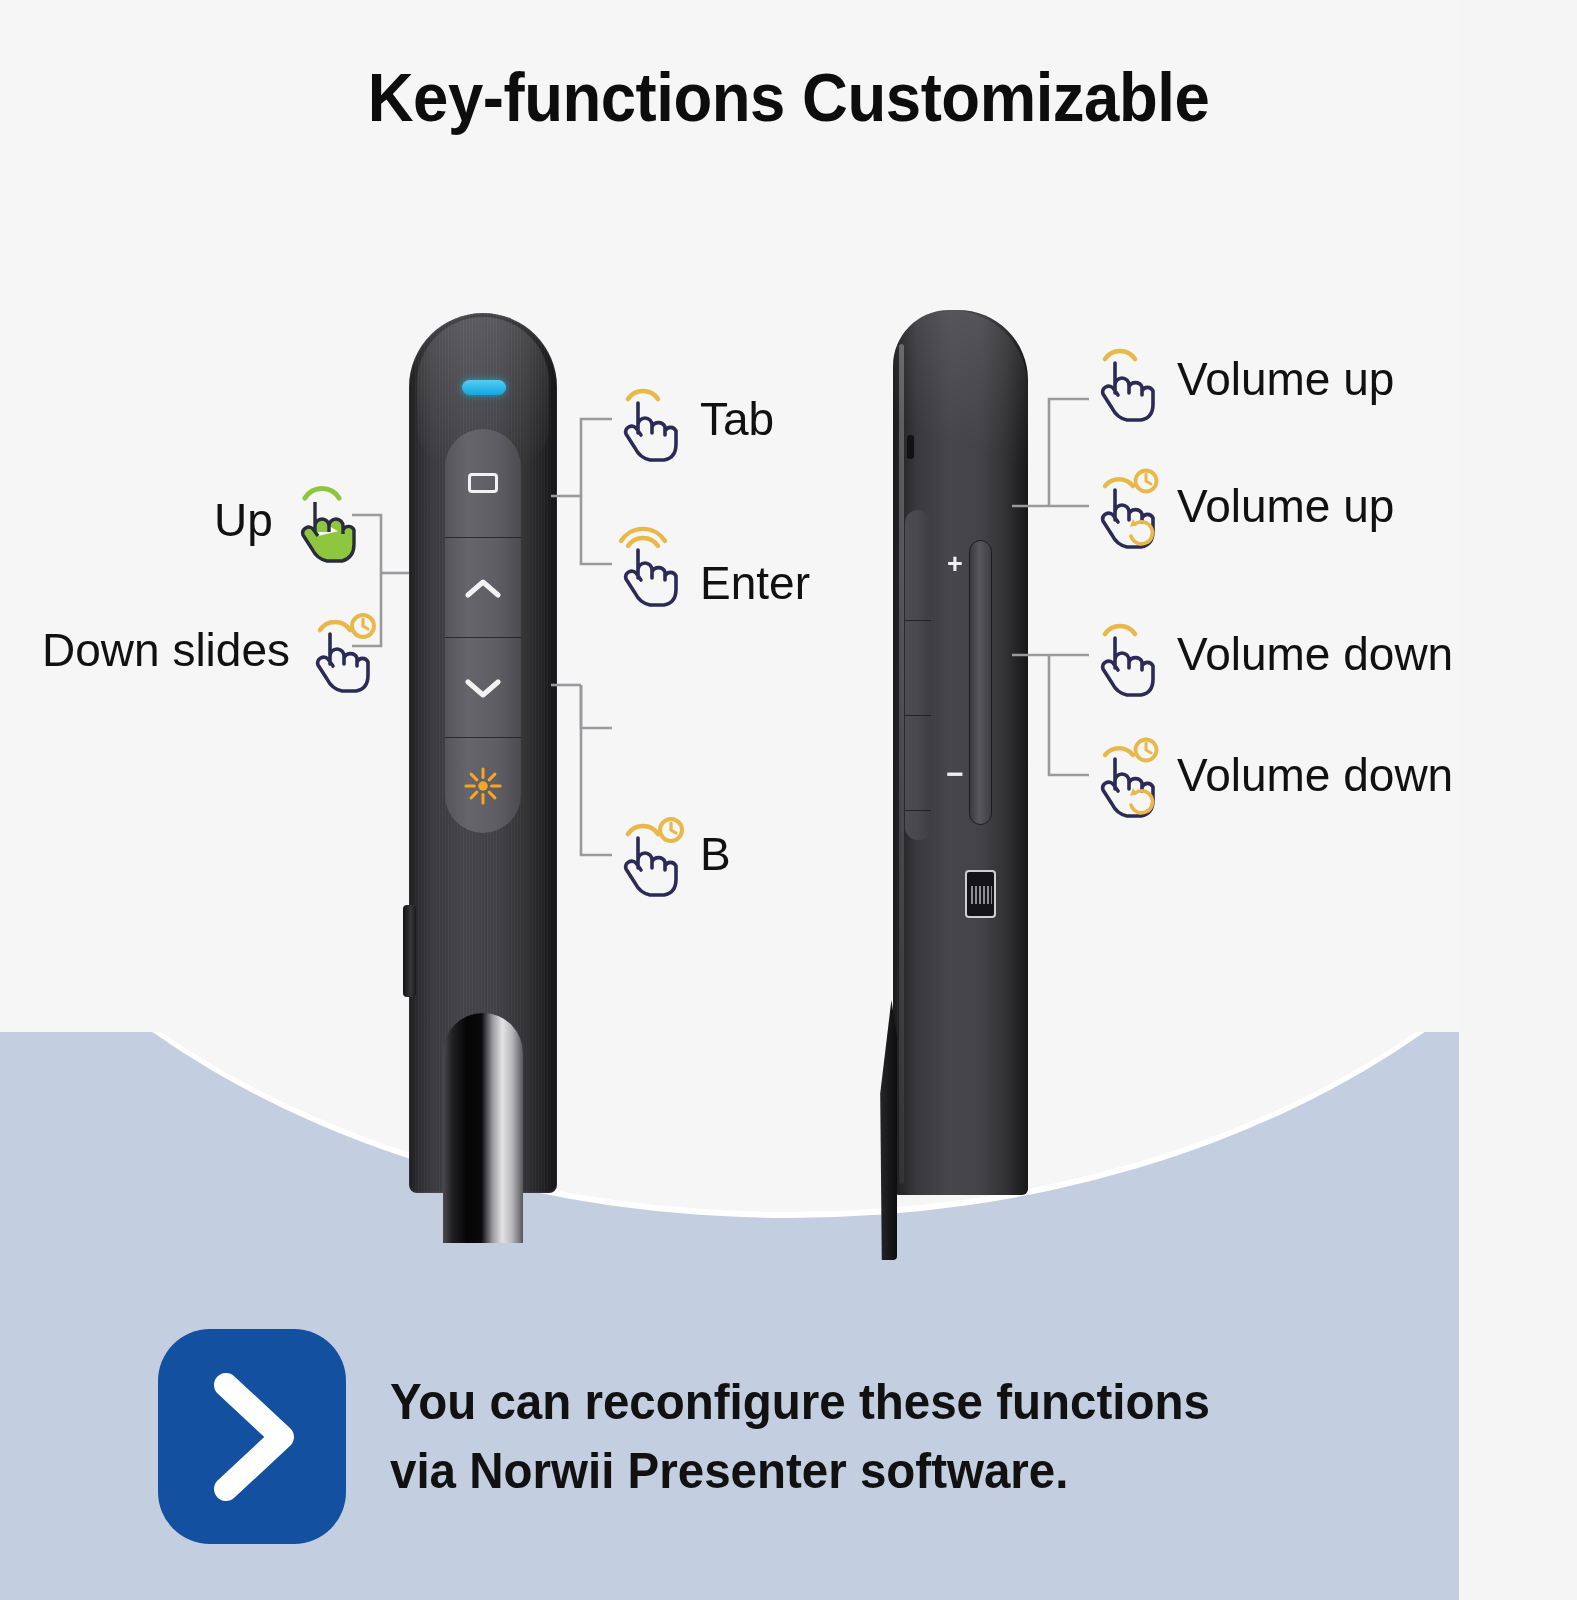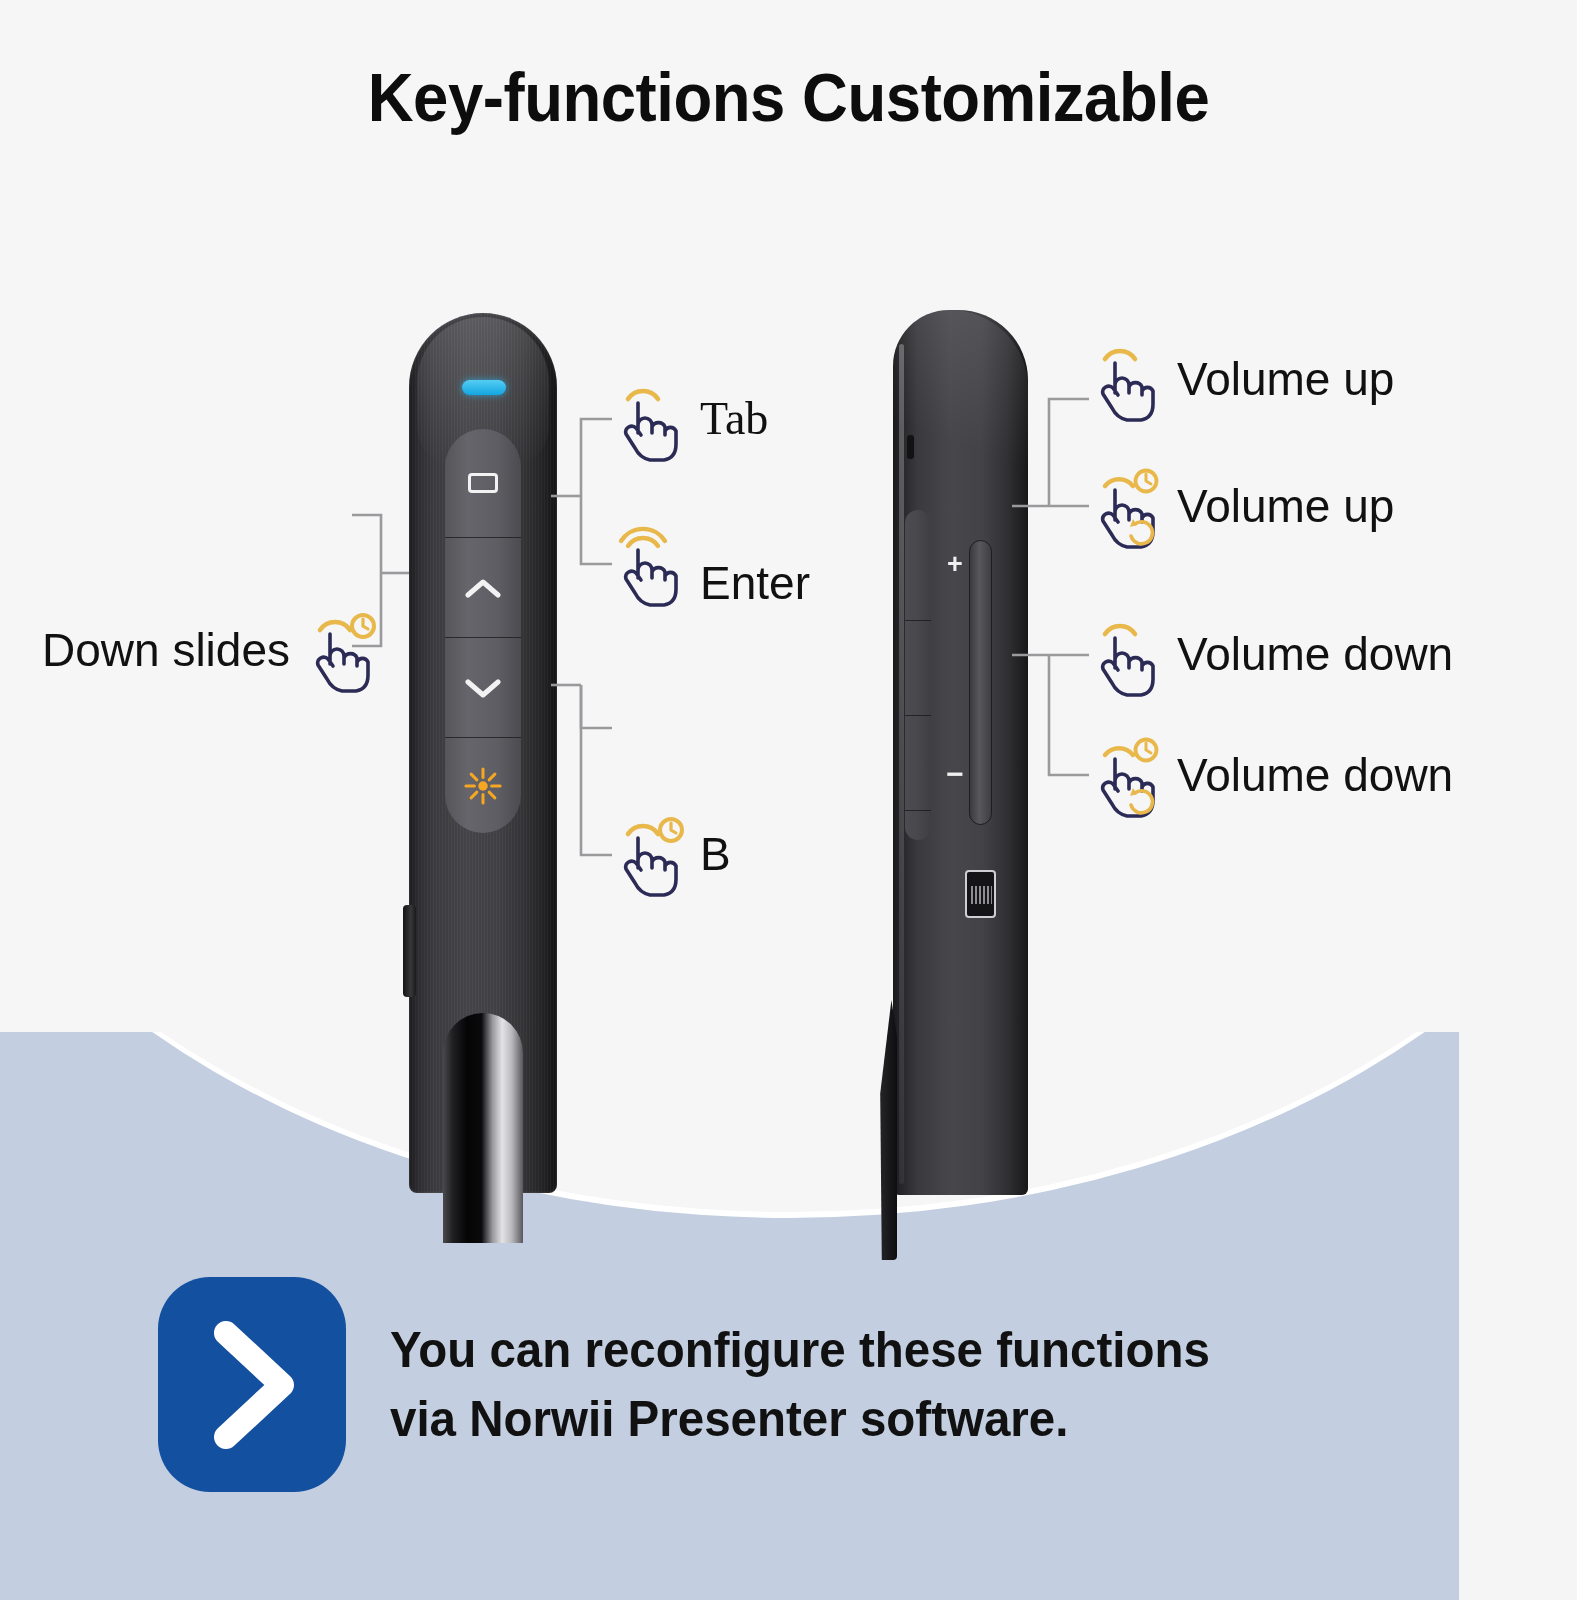--- a/index.html
+++ b/index.html
@@ -256,21 +256,21 @@
     color: #111111;
     white-space: nowrap;
   }
   .callout .label { line-height: 1; }
   .hand-icon { width: 74px; height: 84px; flex: 0 0 auto; }
   .hand-icon svg { display: block; overflow: visible; }
 
   
   .banner {
     position: absolute;
-    left: 158px; top: 1277px;
+    left: 158px; top: 1329px;
     display: flex;
     align-items: center;
     gap: 44px;
   }
   .banner-badge {
     width: 188px; height: 215px;
     border-radius: 52px;
     background: #1450a0;
     display: flex; align-items: center; justify-content: center;
     flex: 0 0 auto;
@@ -382,34 +382,45 @@
       <path d="M1012 506 L1049 506"></path>
       <path d="M1049 506 L1049 399 L1089 399"></path>
       <path d="M1049 506 L1049 506 L1089 506"></path>
 
       <path d="M1012 655 L1049 655"></path>
       <path d="M1049 655 L1049 655 L1089 655"></path>
       <path d="M1049 655 L1049 775 L1089 775"></path>
     </g>
   </svg>
 
+  <div class="callout" style="left:214px; top:478px;">
+    <span class="label">Up</span>
+    <span class="hand-icon">
+      <svg viewBox="0 0 74 84">
+        <g fill="none" stroke="#8ec63f" stroke-width="5" stroke-linecap="round">
+          <path d="M18 20 A20 20 0 0 1 52 20"></path>
+        </g>
+        <path d="M28 24 v30 M28 54 v-6 a7 7 0 0 1 14 0 v6 M42 48 a7 7 0 0 1 14 0 v8 M56 52 a6 6 0 0 1 11 0 v14 q0 14 -12 17 h-15 q-10 -2 -15 -12 l-9 -14 a6 6 0 0 1 10 -6 l5 7" fill="#8ec63f" stroke="#2b2b3f" stroke-width="3.4" stroke-linejoin="round"></path>
+      </svg>
+    </span>
+  </div>
 
   <div class="callout" style="left:42px; top:608px;">
     <span class="label">Down slides</span>
     <span class="hand-icon">
       <svg viewBox="0 0 74 84">
         <path d="M16 22 A18 18 0 0 1 46 22" fill="none" stroke="#e8b84b" stroke-width="4.6" stroke-linecap="round"></path>
         <circle cx="59" cy="18" r="11" fill="none" stroke="#e8b84b" stroke-width="4"></circle>
         <path d="M59 11 v7 l5 3" fill="none" stroke="#e8b84b" stroke-width="3.2" stroke-linecap="round"></path>
         <path d="M26 26 v30 M26 56 v-8 a7 7 0 0 1 14 0 v8 M40 50 a7 7 0 0 1 13 0 v8 M53 54 a6 6 0 0 1 11 0 v13 q0 14 -12 16 h-14 q-10 -2 -15 -12 l-9 -14 a6 6 0 0 1 10 -6 l5 7" fill="none" stroke="#2b2b55" stroke-width="3.6" stroke-linejoin="round" stroke-linecap="round"></path>
       </svg>
     </span>
   </div>
 
-  <div class="callout" style="left:612px; top:377px;font-family:Liberation Serif, serif;">
+  <div class="callout" style="left:612px; top:377px;">
     <span class="hand-icon">
       <svg viewBox="0 0 74 84">
         <path d="M16 22 A18 18 0 0 1 46 22" fill="none" stroke="#e8b84b" stroke-width="4.6" stroke-linecap="round"></path>
         <path d="M26 26 v30 M26 56 v-8 a7 7 0 0 1 14 0 v8 M40 50 a7 7 0 0 1 13 0 v8 M53 54 a6 6 0 0 1 11 0 v13 q0 14 -12 16 h-14 q-10 -2 -15 -12 l-9 -14 a6 6 0 0 1 10 -6 l5 7" fill="none" stroke="#2b2b55" stroke-width="3.6" stroke-linejoin="round" stroke-linecap="round"></path>
       </svg>
     </span>
     <span class="label">Tab</span>
   </div>
 
   <div class="callout" style="left:612px; top:522px;align-items:flex-end;">

